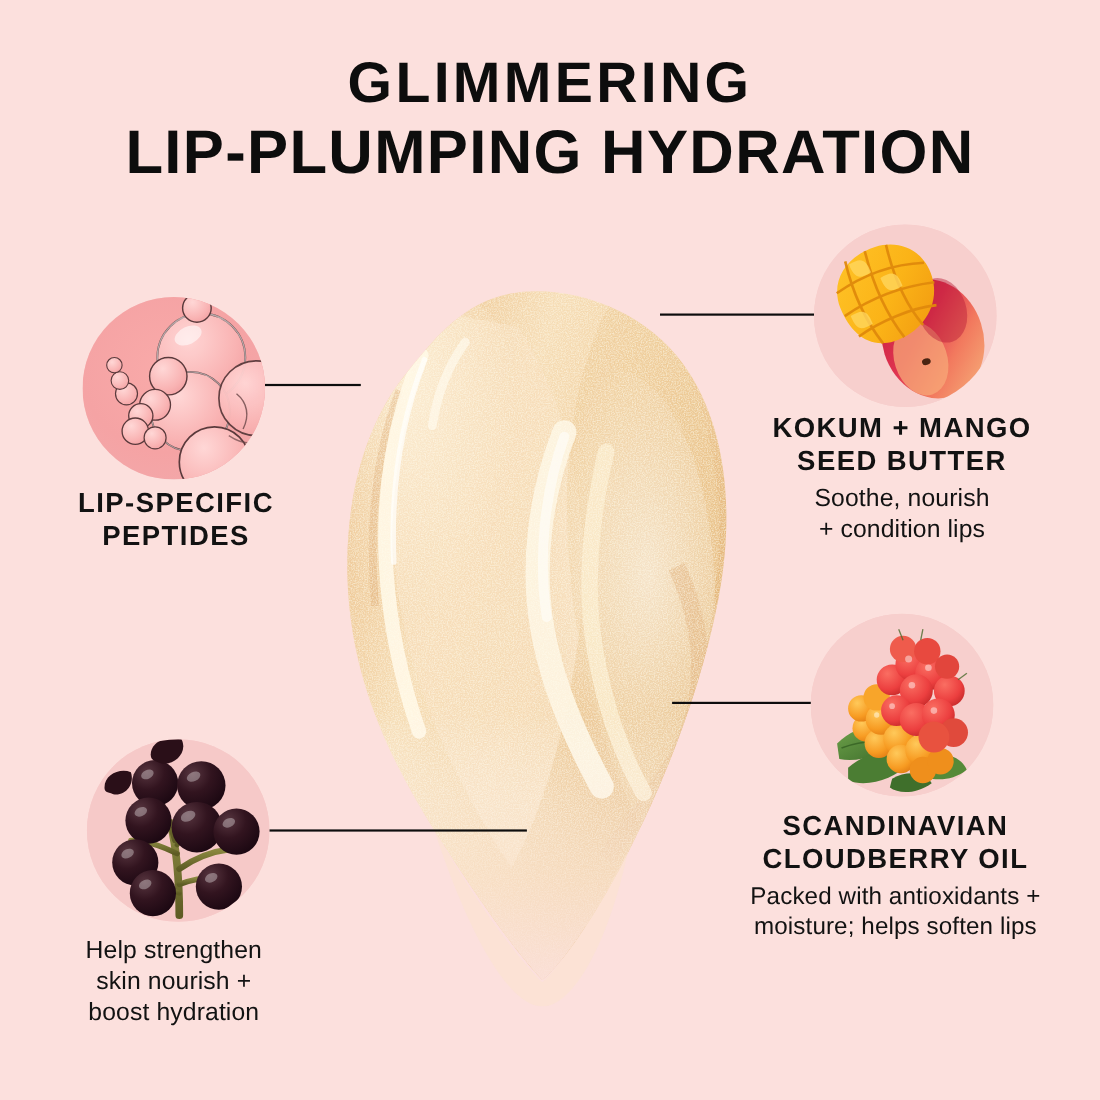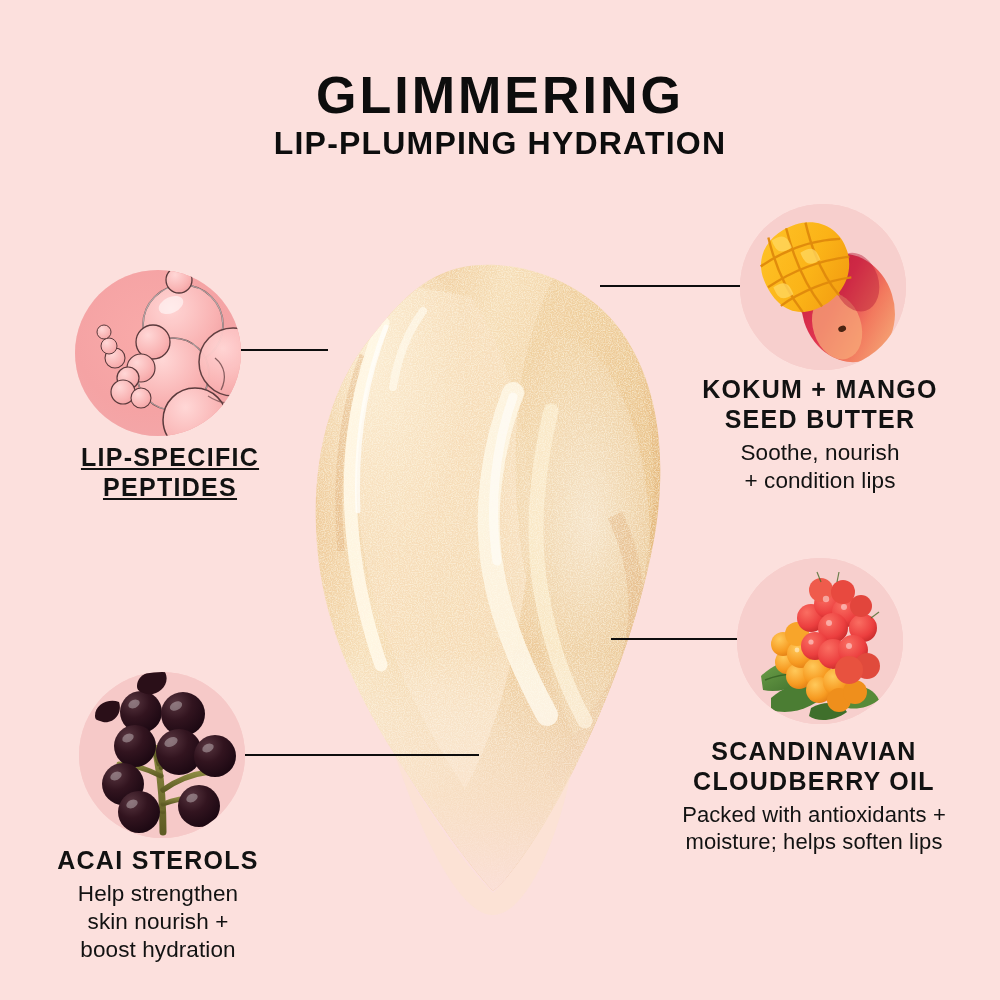--- a/index.html
+++ b/index.html
@@ -11,22 +11,22 @@
     position:relative;
   }
   #stage{position:absolute;left:0;top:0;width:1000px;height:1000px;}
 
   
   .title{
     position:absolute;left:0;top:46px;width:1000px;
     text-align:center;color:#0d0d0d;
     font-weight:700;letter-spacing:1.5px;line-height:1.16;
   }
-  .title .l1{display:block;font-size:52px;letter-spacing:3px;margin-top:19px;}
-  .title .l2{display:block;font-size:32px;letter-spacing:1.2px;}
+  .title .l1{display:block;font-size:52px;letter-spacing:3px;}
+  .title .l2{display:block;font-size:56px;letter-spacing:1.2px;}
 
   
   .swatch-wrap{position:absolute;left:255px;top:215px;width:470px;height:700px;}
 
   
   .circle{
     position:absolute;width:166px;height:166px;border-radius:50%;
     overflow:hidden;background:#f7cccb;
   }
   .c-peptides{left:75px;top:270px;}
@@ -44,21 +44,21 @@
   
   .block{position:absolute;color:#121212;text-align:center;}
   .block .head{
     font-weight:700;font-size:25px;line-height:1.2;letter-spacing:1.3px;
     white-space:pre-line;
   }
   .block .desc{
     font-weight:400;font-size:22.5px;line-height:1.24;letter-spacing:0.1px;
     margin-top:5px;white-space:pre-line;
   }
-  .b-peptides{left:20px;top:442px;width:300px;text-decoration:underline;}
+  .b-peptides{left:10px;top:442px;width:300px;}
   .b-mango{left:655px;top:374px;width:330px;}
   .b-cloud{left:630px;top:736px;width:368px;}
   .b-acai{left:8px;top:845px;width:300px;}
   .b-cloud .desc{font-size:22px;}
 </style>
 </head>
 <body>
 
 <div id="stage">
 
@@ -392,19 +392,18 @@
   </div>
 
   <div class="block b-mango">
     <div class="head">KOKUM + MANGO
 SEED BUTTER</div>
     <div class="desc">Soothe, nourish
 + condition lips</div>
   </div>
 
   <div class="block b-acai">
-    <div class="head">ACAI STEROLS</div>
     <div class="desc">Help strengthen
 skin nourish +
 boost hydration</div>
   </div>
 
 </div>
 
 </body></html>

